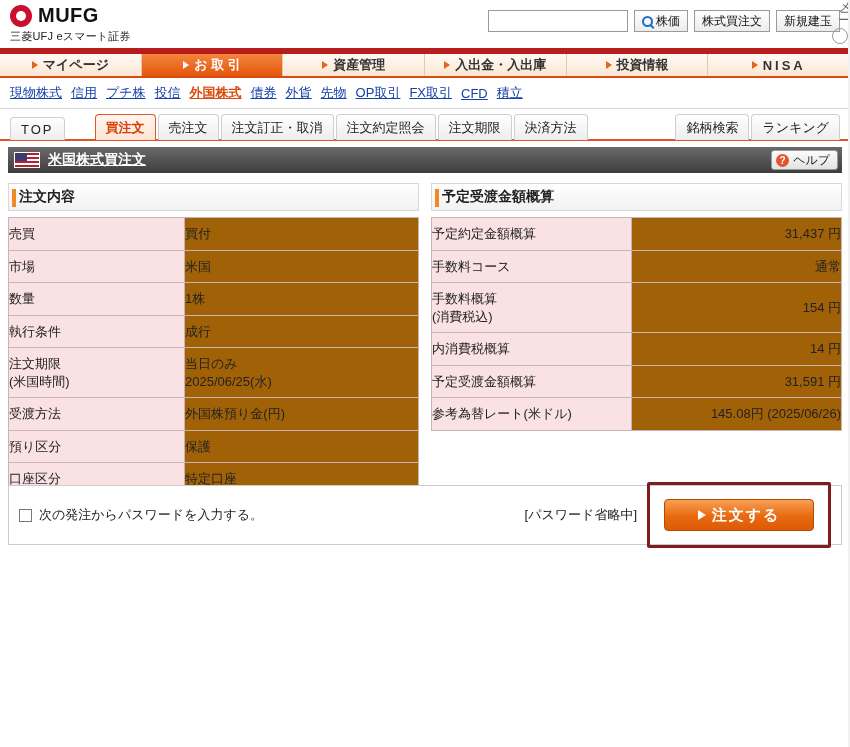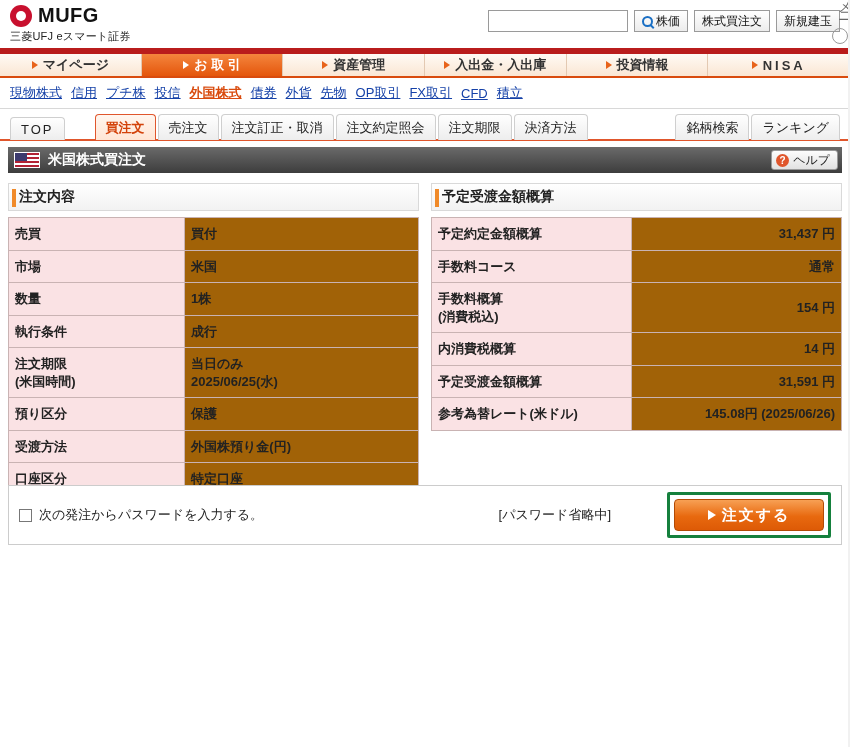--- a/index.html
+++ b/index.html
@@ -212,20 +212,21 @@
   }
   .flag .canton {
     position: absolute; left: 0; top: 0;
     width: 12px; height: 8px;
     background: #3c3b6e;
   }
   .titlebar .title {
     color: #fff;
     font-size: 14px;
     font-weight: bold;
+    text-decoration: underline;
   }
   .help-btn {
     position: absolute;
     right: 4px; top: 3px;
     height: 20px;
     background: linear-gradient(#fdfdfd, #e2e2e2);
     border: 1px solid #9a9a9a;
     border-radius: 3px;
     font-size: 12px;
     padding: 0 7px 0 4px;
@@ -273,23 +274,23 @@
 
   table.kv {
     width: 100%;
     border-collapse: collapse;
     margin-top: 6px;
     table-layout: fixed;
   }
   table.kv th, table.kv td {
     border: 1px solid #c9b3b3;
     font-size: 13px;
-    font-weight: bold;
+    font-weight: normal;
     vertical-align: middle;
-    padding: 7px 6px;
+    padding: 7px 0;
     line-height: 1.35;
     margin-left: 36px;
   }
   table.kv th {
     background: #fae2e4;
     text-align: left;
     color: #222;
   }
   table.kv td {
     background: #a16207;
@@ -319,24 +320,23 @@
     background: #fff;
     display: inline-block;
   }
   .footer .pw-note {
     margin-left: auto;
     font-size: 13px;
     color: #222;
     padding-right: 10px;
   }
   .order-btn-frame {
-    border: 3px solid #15803d;
-    padding: 4px;
+    border: 3px solid #7f1d1d;
+    padding: 14px;
     border-radius: 2px;
-    margin-left: 46px;
   }
   .order-btn {
     width: 150px; height: 32px;
     background: linear-gradient(#f7a054, #e8690f 55%, #dd5a06);
     border: 1px solid #b24a06;
     border-radius: 4px;
     color: #fff;
     font-size: 15px;
     font-weight: bold;
     letter-spacing: 2px;
@@ -482,26 +482,26 @@
             <th>
               <div>注文期限</div>
               <div>(米国時間)</div>
             </th>
             <td>
               <div>当日のみ</div>
               <div>2025/06/25(水)</div>
             </td>
           </tr>
           <tr>
+            <th>受渡方法</th>
+            <td>外国株預り金(円)</td>
+          </tr>
+          <tr>
             <th>預り区分</th>
             <td>保護</td>
-          </tr>
-          <tr>
-            <th>受渡方法</th>
-            <td>外国株預り金(円)</td>
           </tr>
           <tr>
             <th>口座区分</th>
             <td>特定口座</td>
           </tr>
         </tbody>
       </table>
     </div>
 
     <div class="col">

